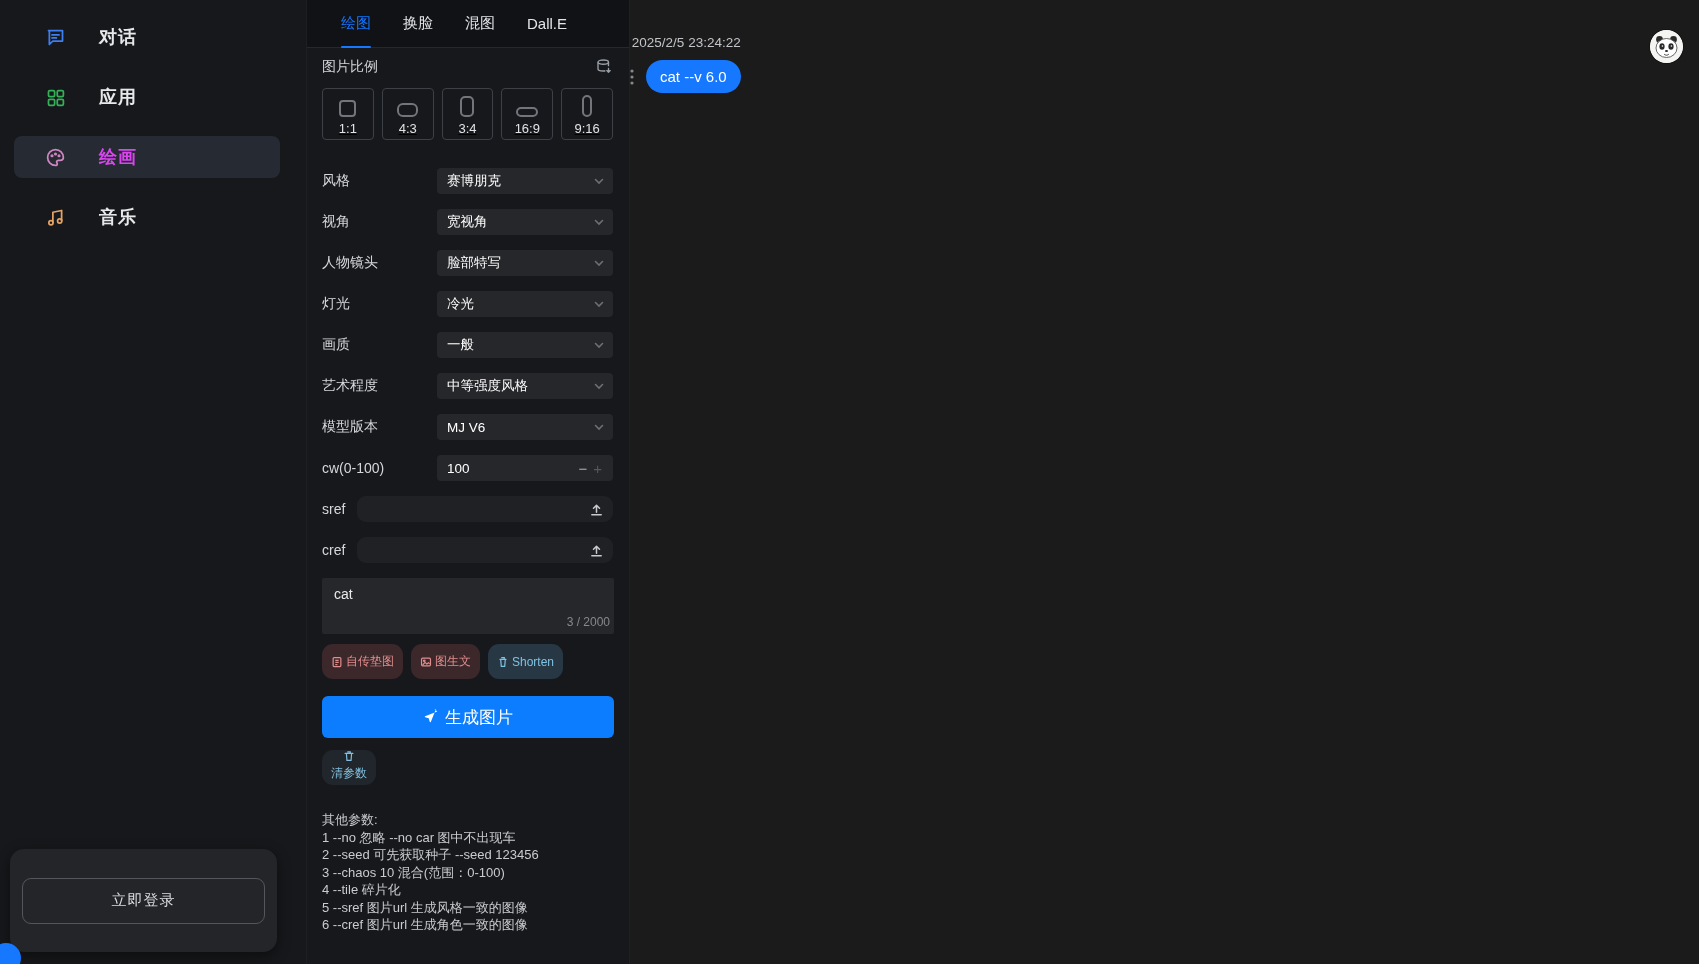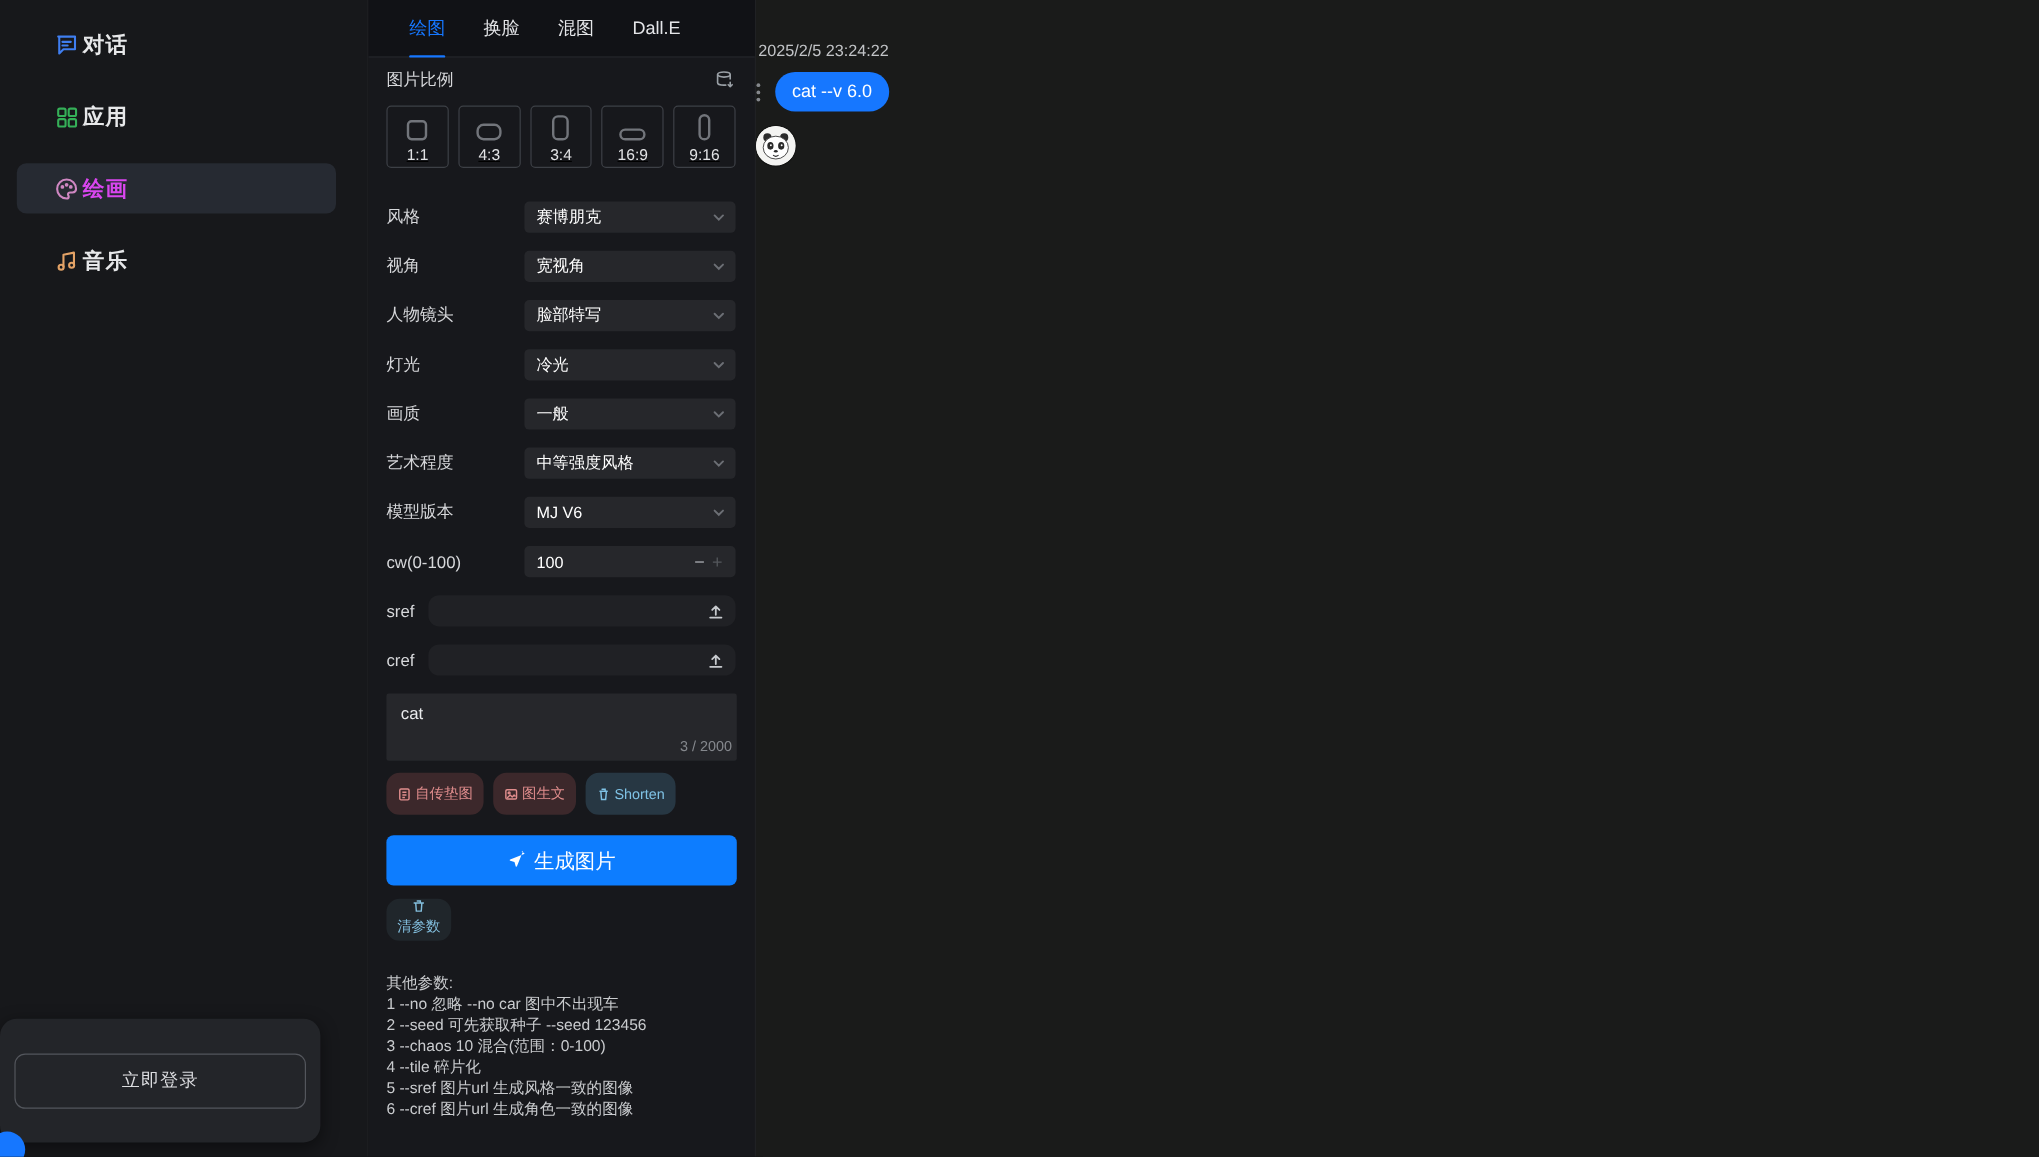--- a/index.html
+++ b/index.html
@@ -3,28 +3,28 @@
 <meta charset="utf-8">
 <style>
   * { margin:0; padding:0; box-sizing:border-box; }
   html,body { width:1699px; height:964px; background:#141517; overflow:hidden;
     font-family:"Liberation Sans","DejaVu Sans",sans-serif; }
   .app { display:flex; width:1699px; height:964px; }
 
   
   .sidebar { width:307px; background:#17181b; position:relative; flex-shrink:0;
     border-right:1px solid rgba(255,255,255,0.03); padding-top:16px; }
-  .side-item { display:flex; align-items:center; gap:3px; height:42px; margin:0 26px 18px 14px;
+  .side-item { display:flex; align-items:center; gap:33px; height:42px; margin:0 26px 18px 14px;
     padding-left:31px; border-radius:8px; cursor:pointer; }
   .side-item .s-label { color:#e7e8ea; font-size:18px; font-weight:700; letter-spacing:1px; }
   .side-item.active { background:#262a32; margin-right:26px; }
   .side-item.active .s-label { color:#d946ef; }
   .side-item svg { width:21px; height:21px; flex-shrink:0; }
 
-  .login-card { position:absolute; left:0; bottom:12px; width:267px; height:103px;
+  .login-card { position:absolute; left:10px; bottom:12px; width:267px; height:103px;
     background:#232529; border-radius:14px; box-shadow:0 4px 14px rgba(0,0,0,.45);
     display:flex; align-items:center; justify-content:center; }
   .login-btn { width:243px; height:46px; border:1px solid #53565c; border-radius:9px;
     background:transparent; color:#dcdde0; font-size:15px; display:flex;
     align-items:center; justify-content:center; cursor:pointer;
     font-family:inherit; letter-spacing:1px; }
   .float-dot { position:absolute; left:-9px; bottom:-9px; width:30px; height:30px;
     border-radius:50%; background:#1677ff; }
 
   
@@ -89,21 +89,21 @@
     justify-content:center; gap:6px; cursor:pointer; font-family:inherit; }
   .gen-btn svg { width:16px; height:16px; }
 
   .clear-wrap { margin-top:10px; }
 
   .tips { margin-top:26px; }
   .tips .t-line { font-size:13px; color:#c9cbce; line-height:17.5px; white-space:nowrap; }
 
   
   .chat { flex:1; background:#1a1b1a; position:relative; padding:30px 16px 0 0; }
-  .chat-head { display:flex; justify-content:flex-start; align-items:flex-start; gap:12px;flex-direction:column; }
+  .chat-head { display:flex; justify-content:space-between; align-items:flex-start; gap:12px; }
   .chat-col { display:flex; flex-direction:column; align-items:flex-end; padding-top:5px; }
   .timestamp { font-size:13.5px; color:#c2c4c7; margin-bottom:10px; }
   .msg-row { display:flex; align-items:center; gap:12px; }
   .dots { width:4px; height:16px; color:#85888d; }
   .bubble { background:#1677ff; color:#fff; font-size:15px; border-radius:17px;
     padding:8px 14px; cursor:default; }
   .avatar { width:33px; height:33px; border-radius:50%; background:#f4f4f2; flex-shrink:0;
     display:flex; align-items:center; justify-content:center; overflow:hidden;
     box-shadow:0 0 0 1px rgba(0,0,0,.25); cursor:pointer; }
 </style>

